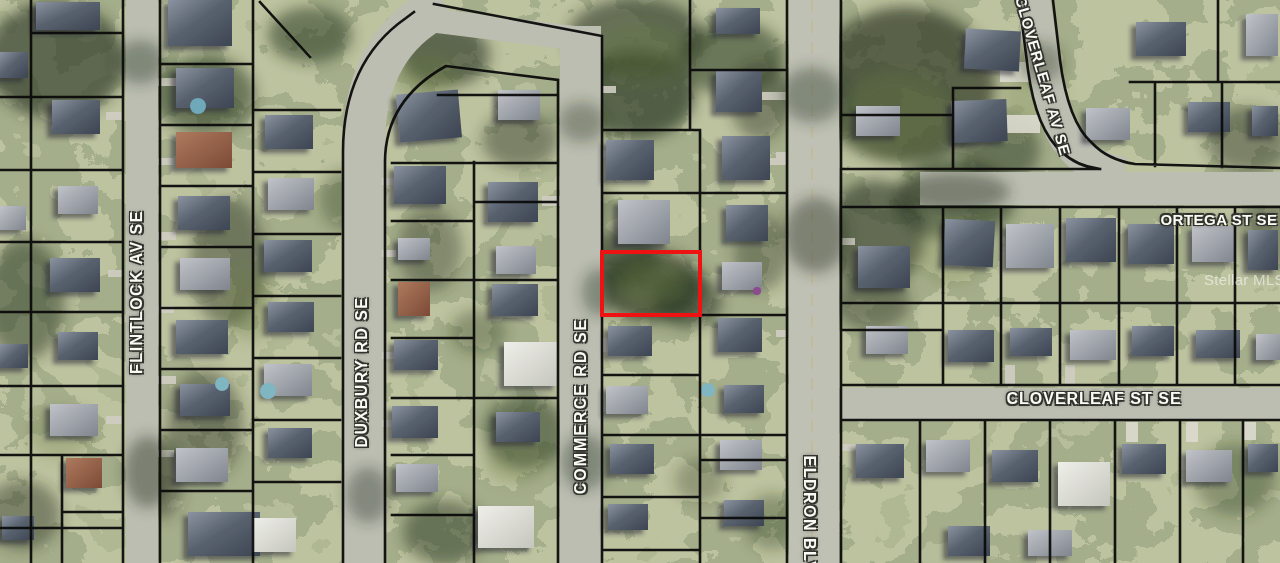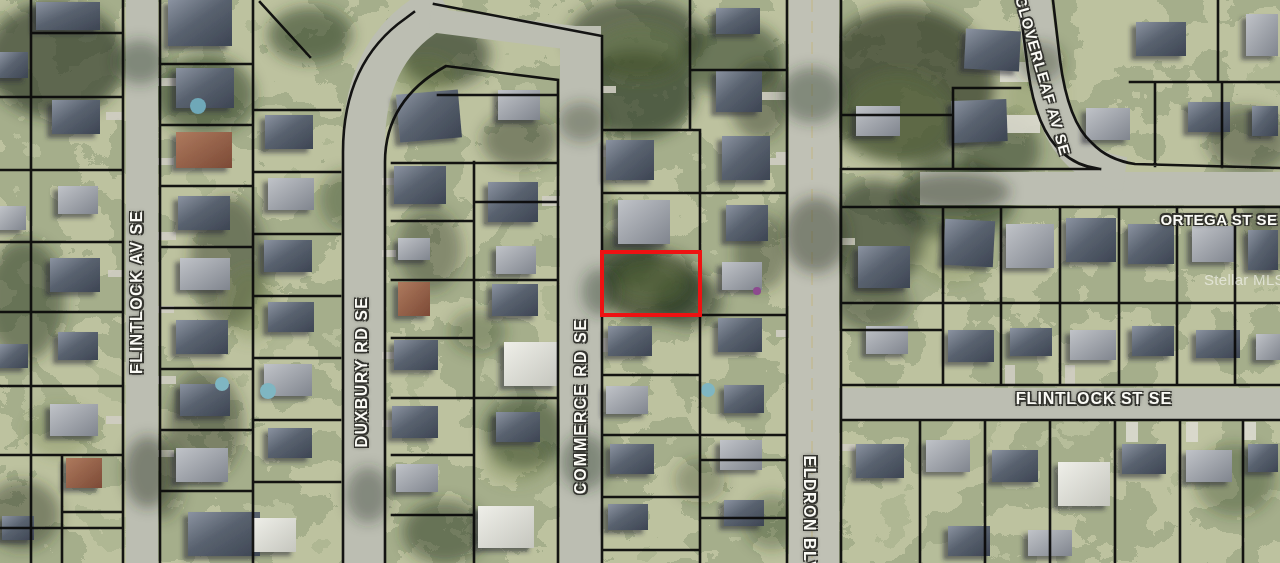--- a/index.html
+++ b/index.html
@@ -306,18 +306,18 @@
                M 920 420 V 563 M 985 420 V 563 M 1050 420 V 563 M 1115 420 V 563 M 1180 420 V 563 M 1243 420 V 563"></path>
     </g>
   </svg>
 
   <div class="slabel" id="lbl-flintlock">FLINTLOCK AV SE</div>
   <div class="slabel" id="lbl-duxbury">DUXBURY RD SE</div>
   <div class="slabel" id="lbl-commerce">COMMERCE RD SE</div>
   <div class="slabel" id="lbl-eldron">ELDRON BLVD</div>
   <div class="slabel" id="lbl-cloverleaf">CLOVERLEAF AV SE</div>
   <div class="slabel" id="lbl-ortega">ORTEGA ST SE</div>
-  <div class="slabel" id="lbl-rembrandt">FLINTLOCK ST SE</div>
+  <div class="slabel" id="lbl-rembrandt">CLOVERLEAF ST SE</div>
 
   <div id="highlight"></div>
 
   <div id="watermark">Stellar MLS</div>
 </div>
 
 </body></html>

